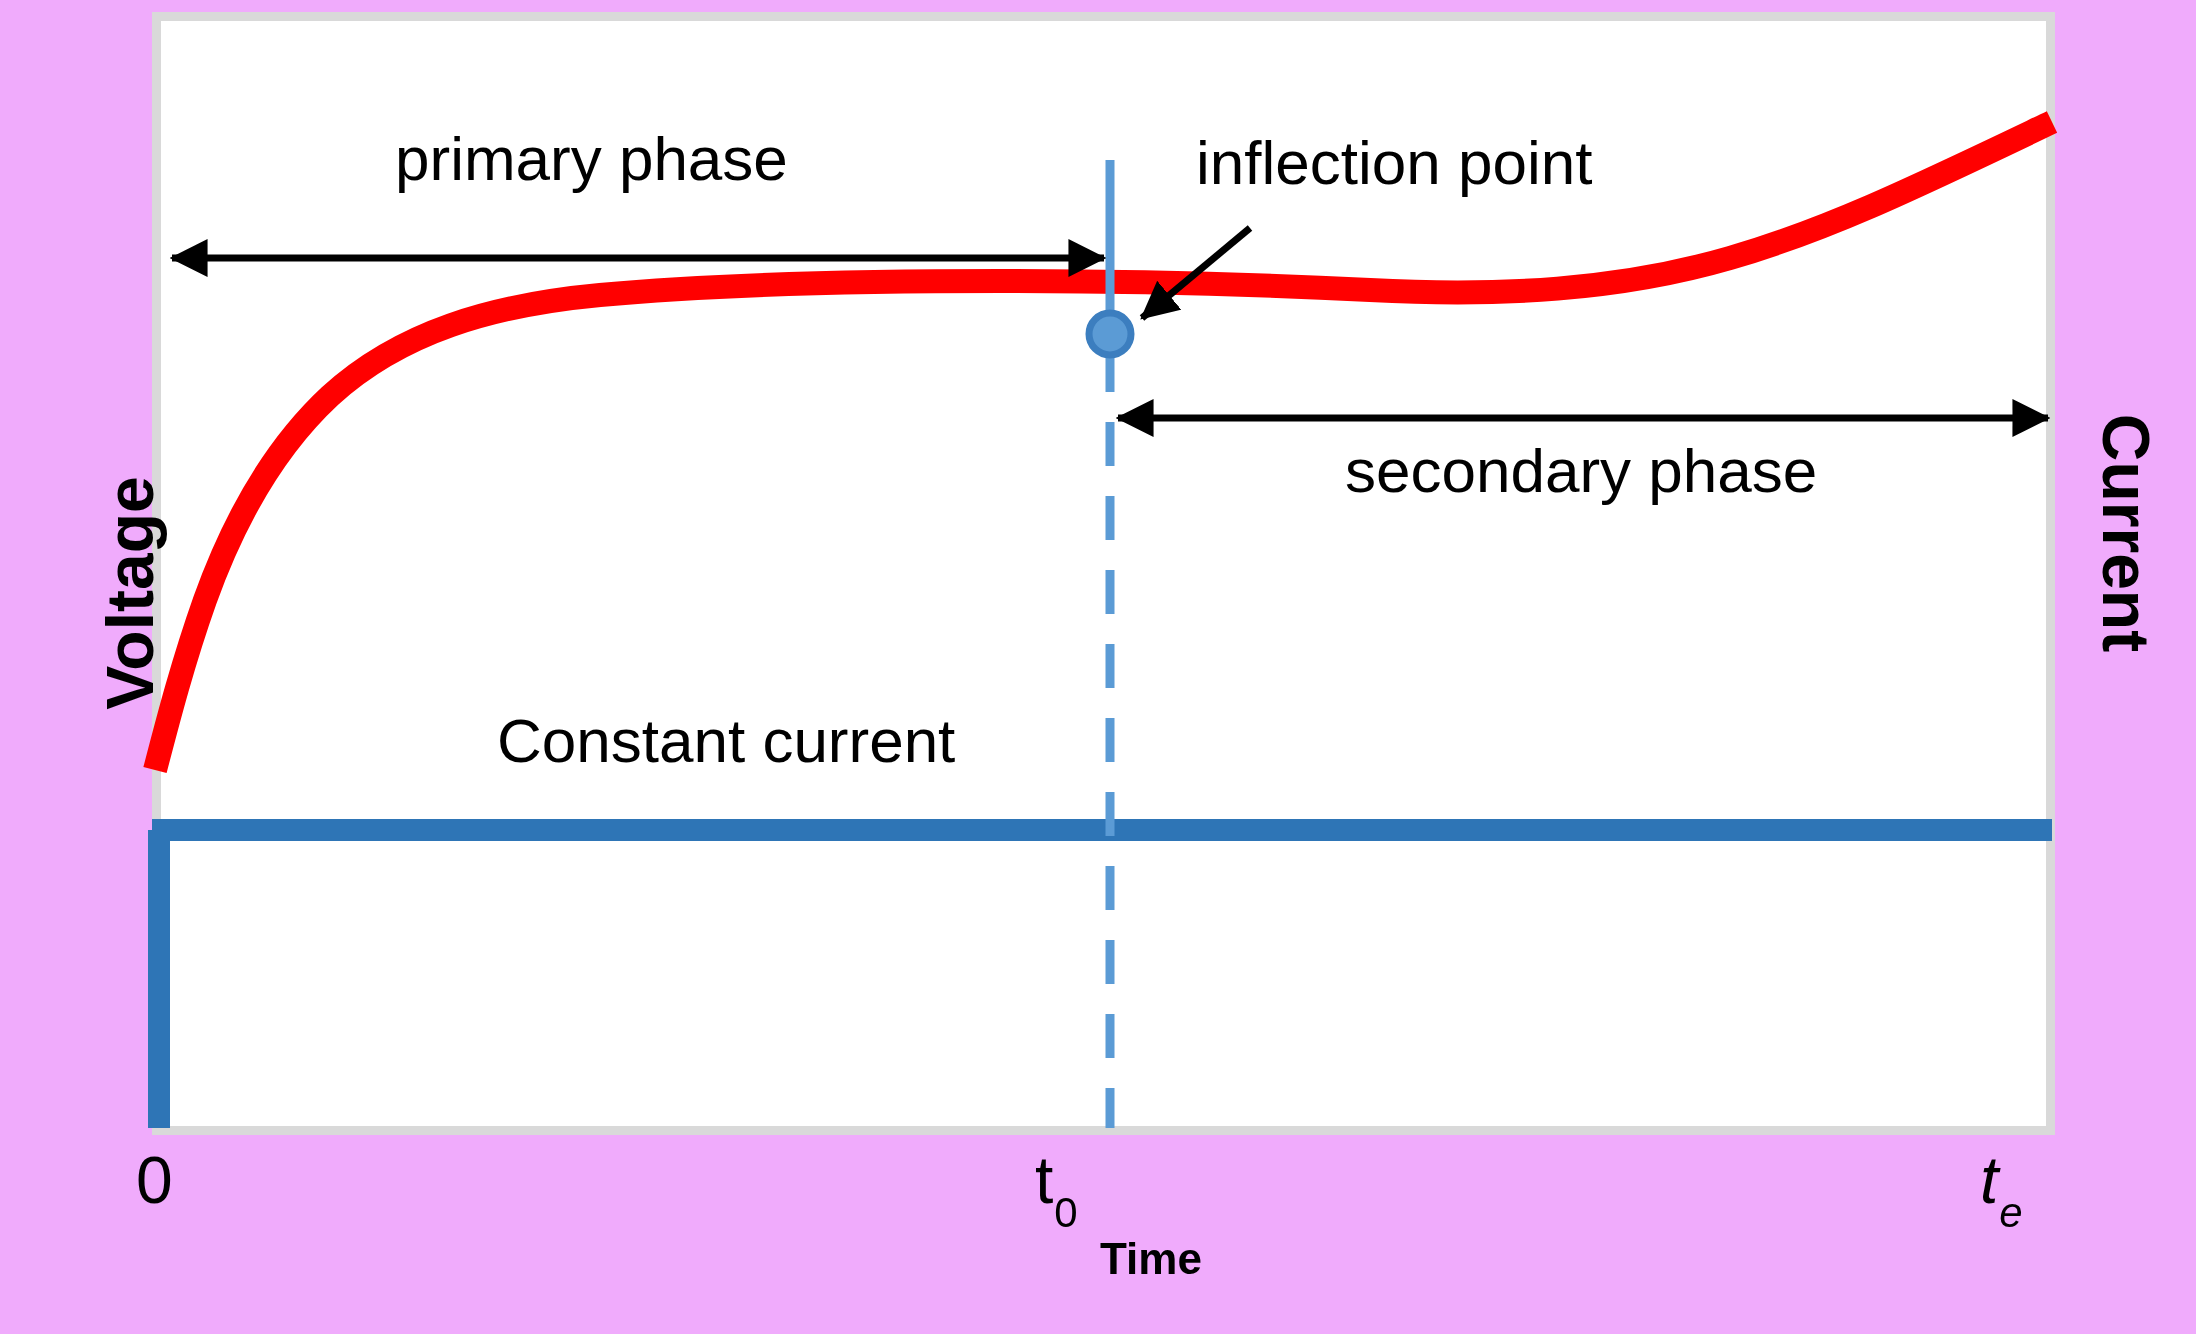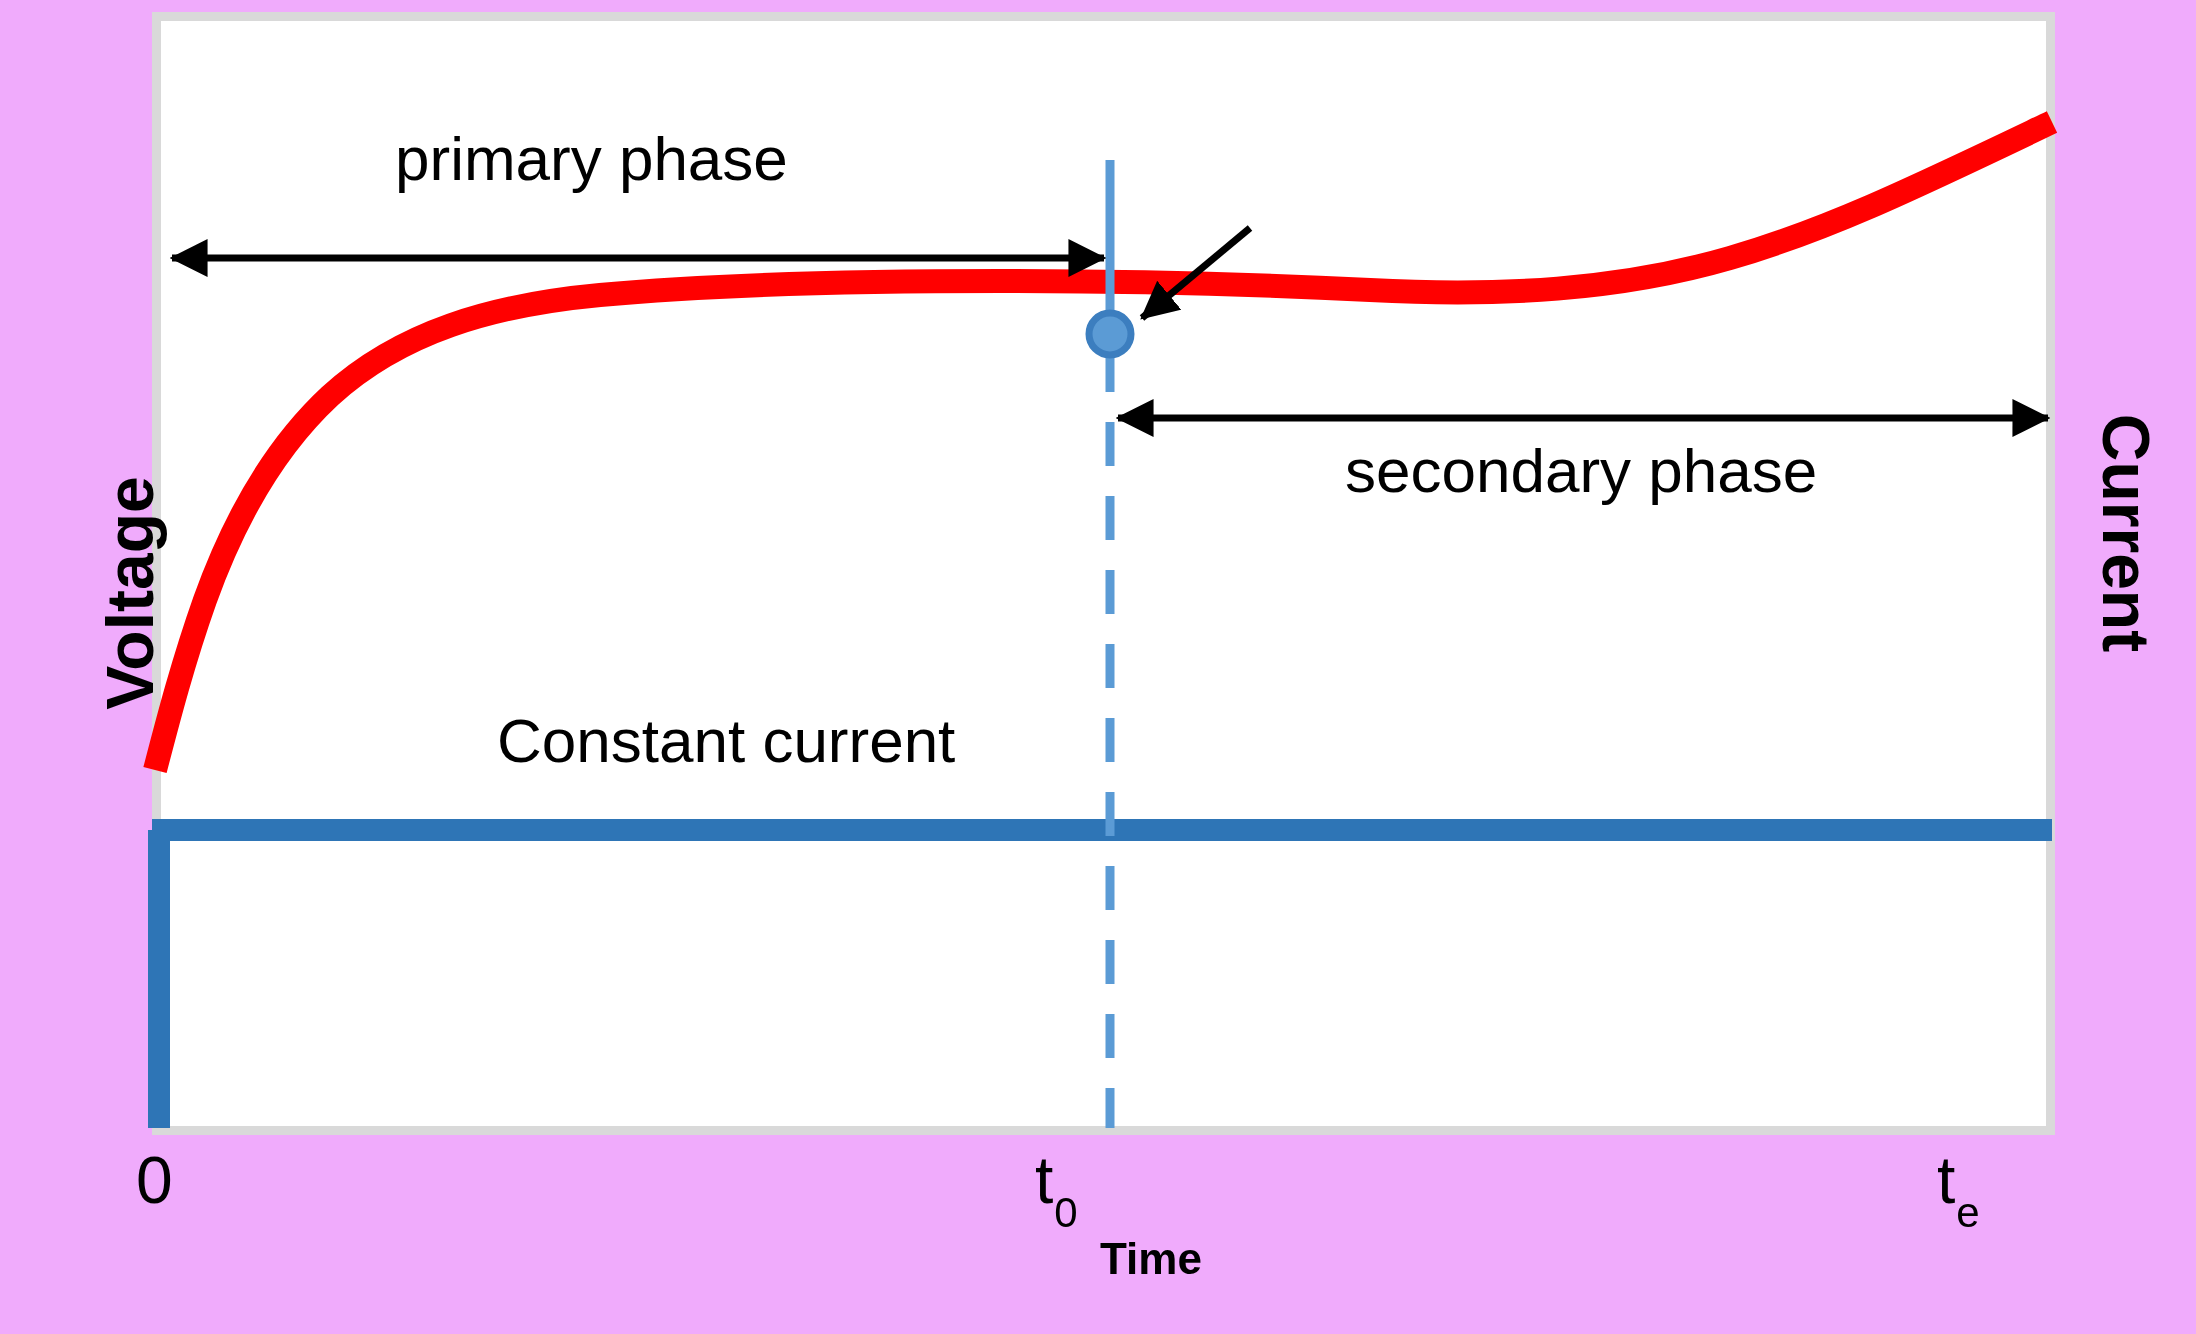--- a/index.html
+++ b/index.html
@@ -95,23 +95,24 @@
     left: 136px;
     top: 1147px;
     font-size: 66px;
   }
   #tick-t0 {
     left: 1035px;
     top: 1147px;
     font-size: 66px;
   }
   #tick-te {
-    left: 1937px;
+    left: 1980px;
     top: 1147px;
     font-size: 66px;
+    font-style: italic;
   }
   .tick-sub {
     font-size: 42px;
     vertical-align: sub;
     position: relative;
     top: 10px;
     left: 1px;
   }
 </style>
 </head>
@@ -162,20 +163,21 @@
       <line x1="1250" y1="228" x2="1142" y2="318" stroke="#000000" stroke-width="7" marker-end="url(#arrowEnd)"></line>
     </g>
 
     <g>
       <circle cx="1110" cy="334" r="21" fill="#5B9BD5" stroke="#3C7EBF" stroke-width="7"></circle>
     </g>
   </svg>
 
   <div class="lbl lbl-light" id="label-primary-phase">primary phase</div>
 
+  <div class="lbl lbl-light" id="label-inflection-point">inflection point</div>
 
   <div class="lbl lbl-light" id="label-constant-current">Constant current</div>
 
   <div class="lbl lbl-light" id="label-secondary-phase">secondary phase</div>
 
   <div class="lbl" id="axis-label-voltage">Voltage</div>
 
   <div class="lbl" id="axis-label-current">Current</div>
 
   <div class="lbl" id="axis-label-time">Time</div>

